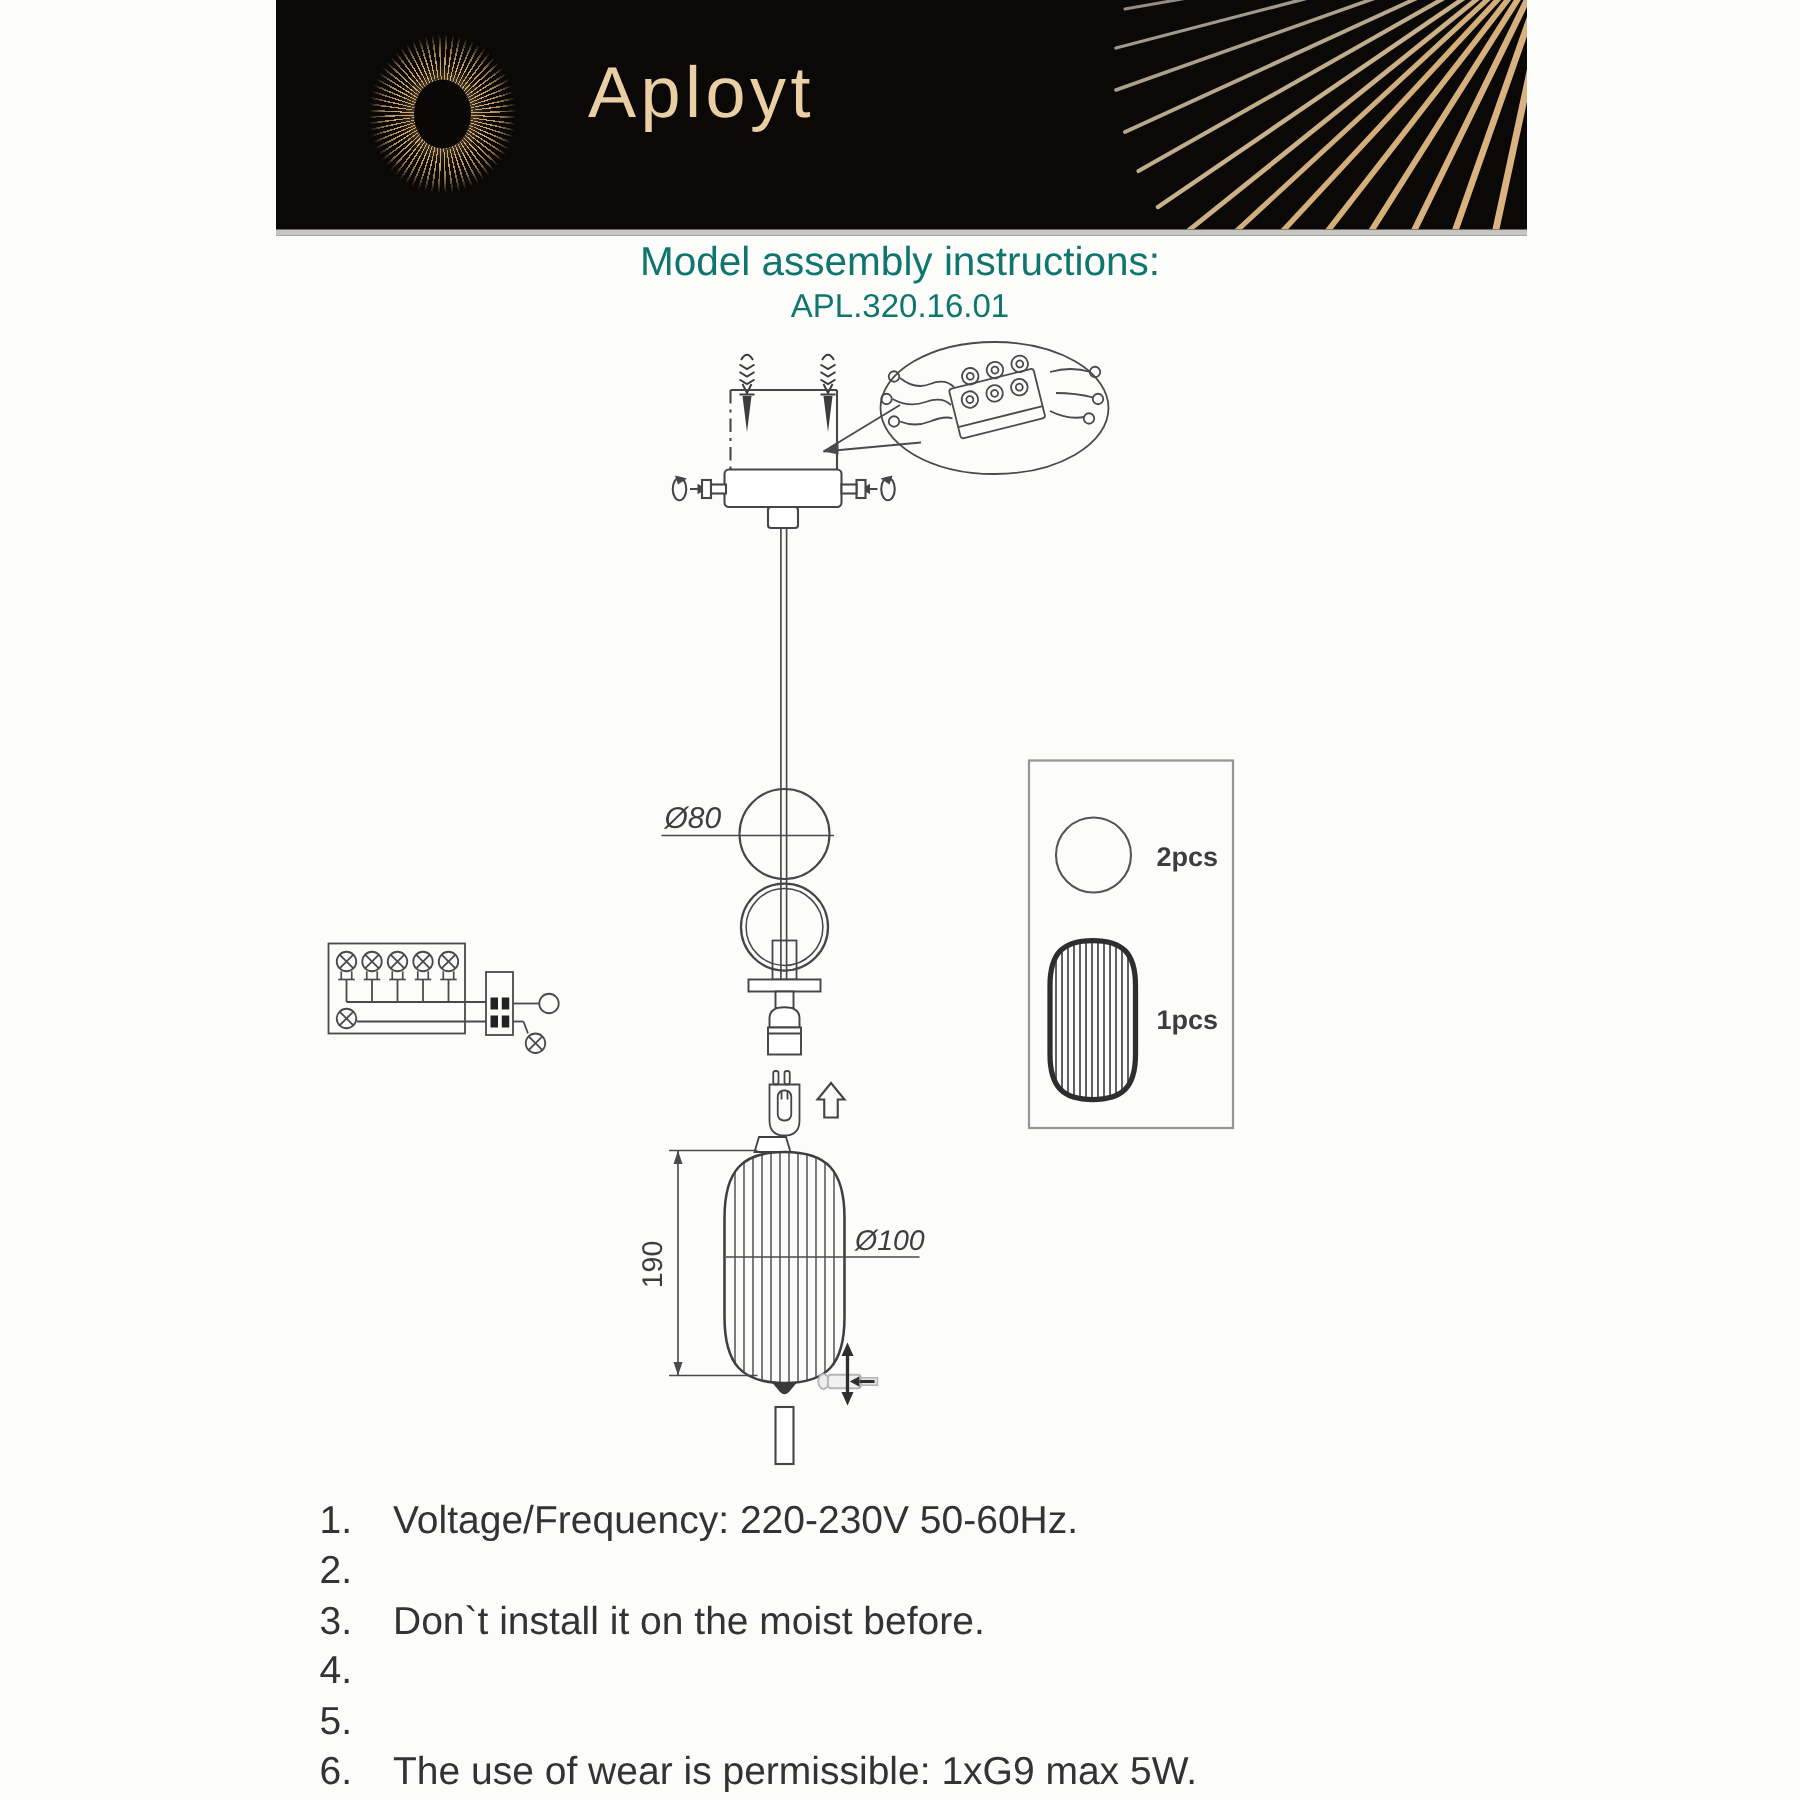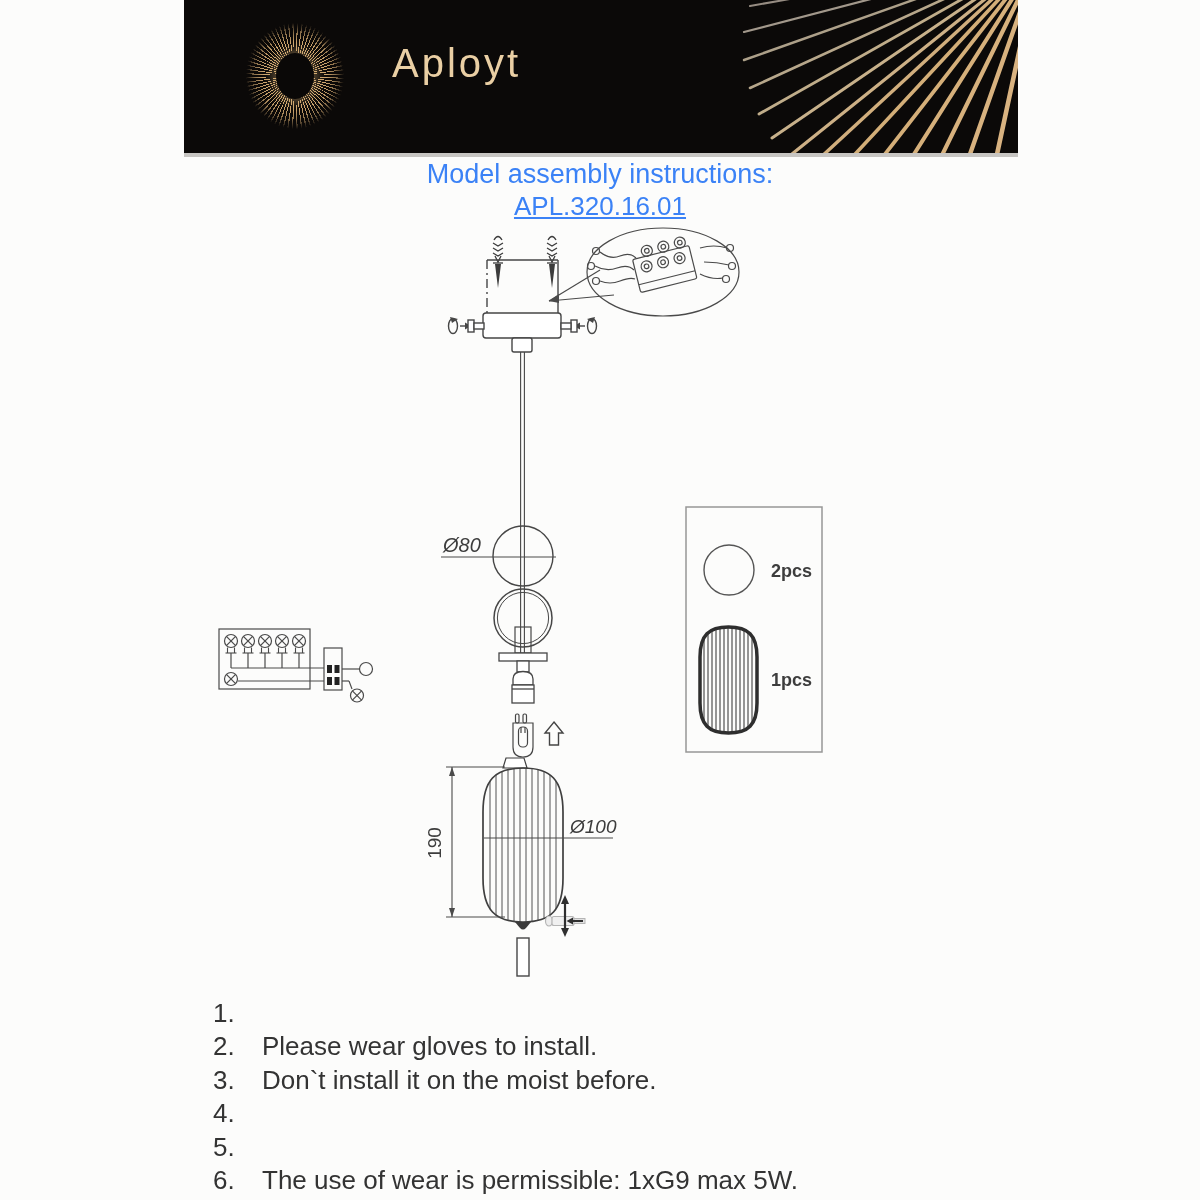--- a/index.html
+++ b/index.html
@@ -9,27 +9,27 @@
   
   .banner{position:absolute;left:184px;top:0;width:834px;height:153px;background:#0b0908;
           border-bottom:4px solid #c7c5c2;overflow:hidden;}
   .banner svg{position:absolute;left:0;top:0;}
   .starburst{position:absolute;left:48px;top:8px;width:126px;height:136px;border-radius:50%;
      background:
        radial-gradient(closest-side, rgba(11,9,8,0) 0 50%, rgba(11,9,8,.35) 64%, #0b0908 78%),
        repeating-conic-gradient(from 2deg, rgba(216,174,116,.95) 0deg 1.5deg, rgba(11,9,8,0) 1.5deg 5deg);}
   .starburst::after{content:"";position:absolute;inset:33% 35%;background:#0a0807;border-radius:50%;
      box-shadow:0 0 12px 3px rgba(228,188,128,.45);}
-  .brand{position:absolute;left:208px;top:36px;font-size:40px;font-weight:300;letter-spacing:3px;
+  .brand{position:absolute;left:208px;top:36px;font-size:48px;font-weight:300;letter-spacing:3px;
          color:#eacfa4;line-height:54px;}
 
   
-  .title,.model{position:absolute;left:0;width:100%;text-align:center;color:#3b82f6;font-weight:500;}
+  .title,.model{position:absolute;left:0;width:100%;text-align:center;color:#0f766e;font-weight:500;}
   .title{top:159px;font-size:27px;}
-  .model{top:191px;font-size:26px;text-decoration:underline;}
+  .model{top:191px;font-size:22px;}
 
   
   .diagram{position:absolute;left:180px;top:225px;width:850px;height:780px;}
   .diagram text{font-family:"Liberation Sans",sans-serif;fill:#3d3d3d;}
 
   
   .instructions{position:absolute;left:213px;top:998px;margin:0;padding:0;list-style:none;}
   .instructions li{display:flex;height:33.4px;font-size:26px;color:#333;align-items:baseline;}
   .instructions .num{width:49px;flex:0 0 49px;}
 </style>
@@ -301,24 +301,24 @@
       <circle cx="366" cy="669" r="6.5"></circle>
       <line x1="342" y1="681" x2="349" y2="681"></line>
       <line x1="349" y1="681" x2="352" y2="689"></line>
       <use href="#lamp" transform="translate(357,695.5)"></use>
     </g>
   </svg>
 
   <ol class="instructions">
     <li>
       <span class="num">1.</span>
+      <span class="txt">Voltage/Frequency: 220-230V 50-60Hz.</span>
     </li>
     <li>
       <span class="num">2.</span>
-      <span class="txt">Please wear gloves to install.</span>
     </li>
     <li>
       <span class="num">3.</span>
       <span class="txt">Don`t install it on the moist before.</span>
     </li>
     <li>
       <span class="num">4.</span>
     </li>
     <li>
       <span class="num">5.</span>

